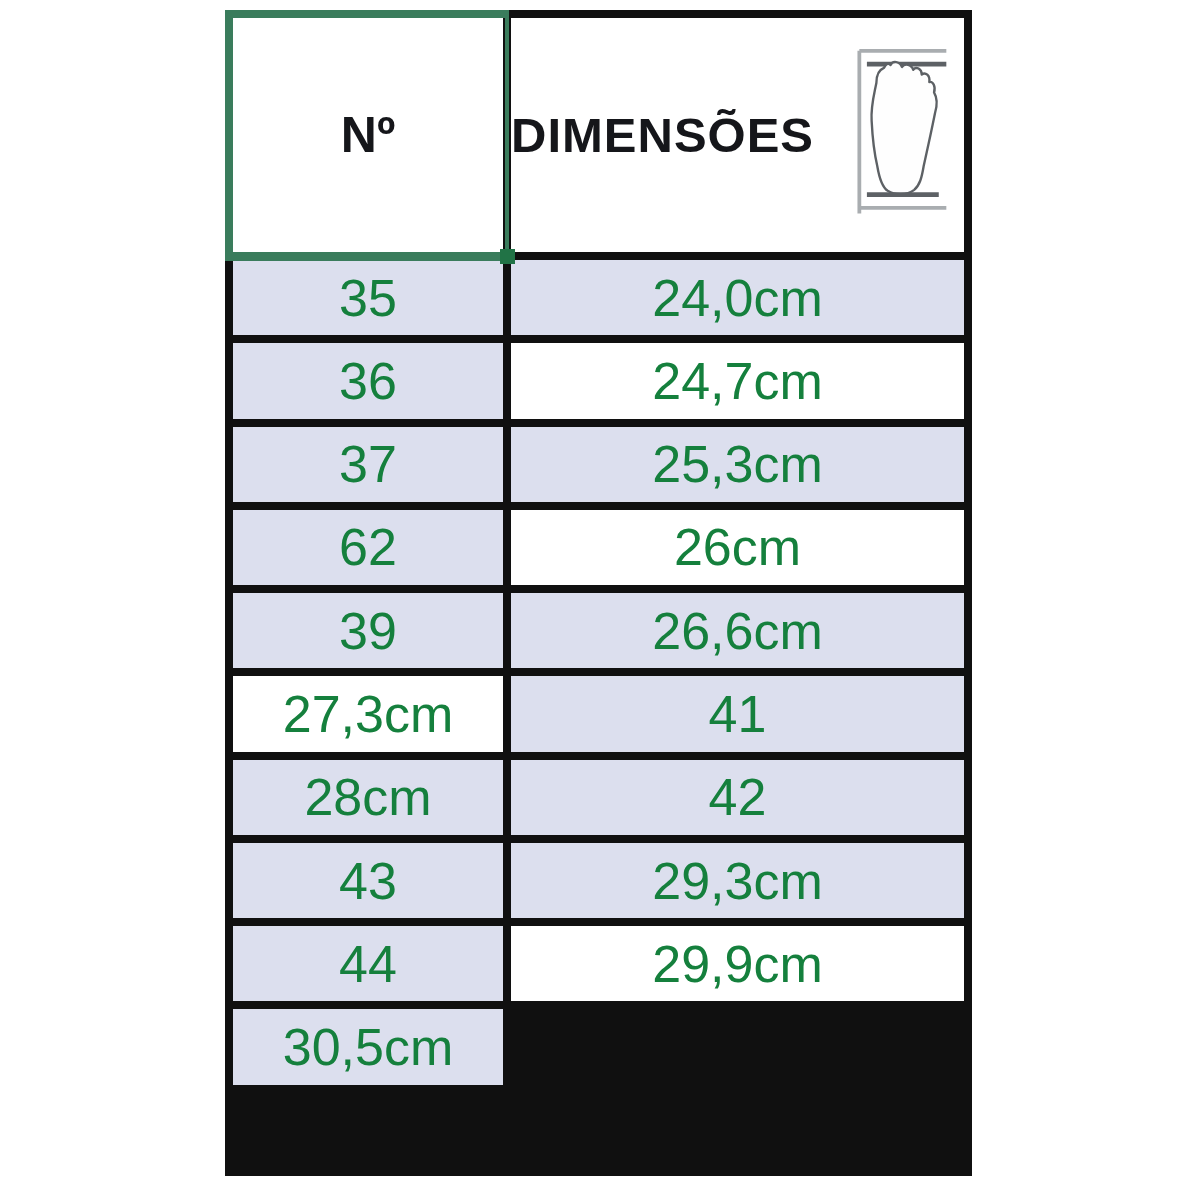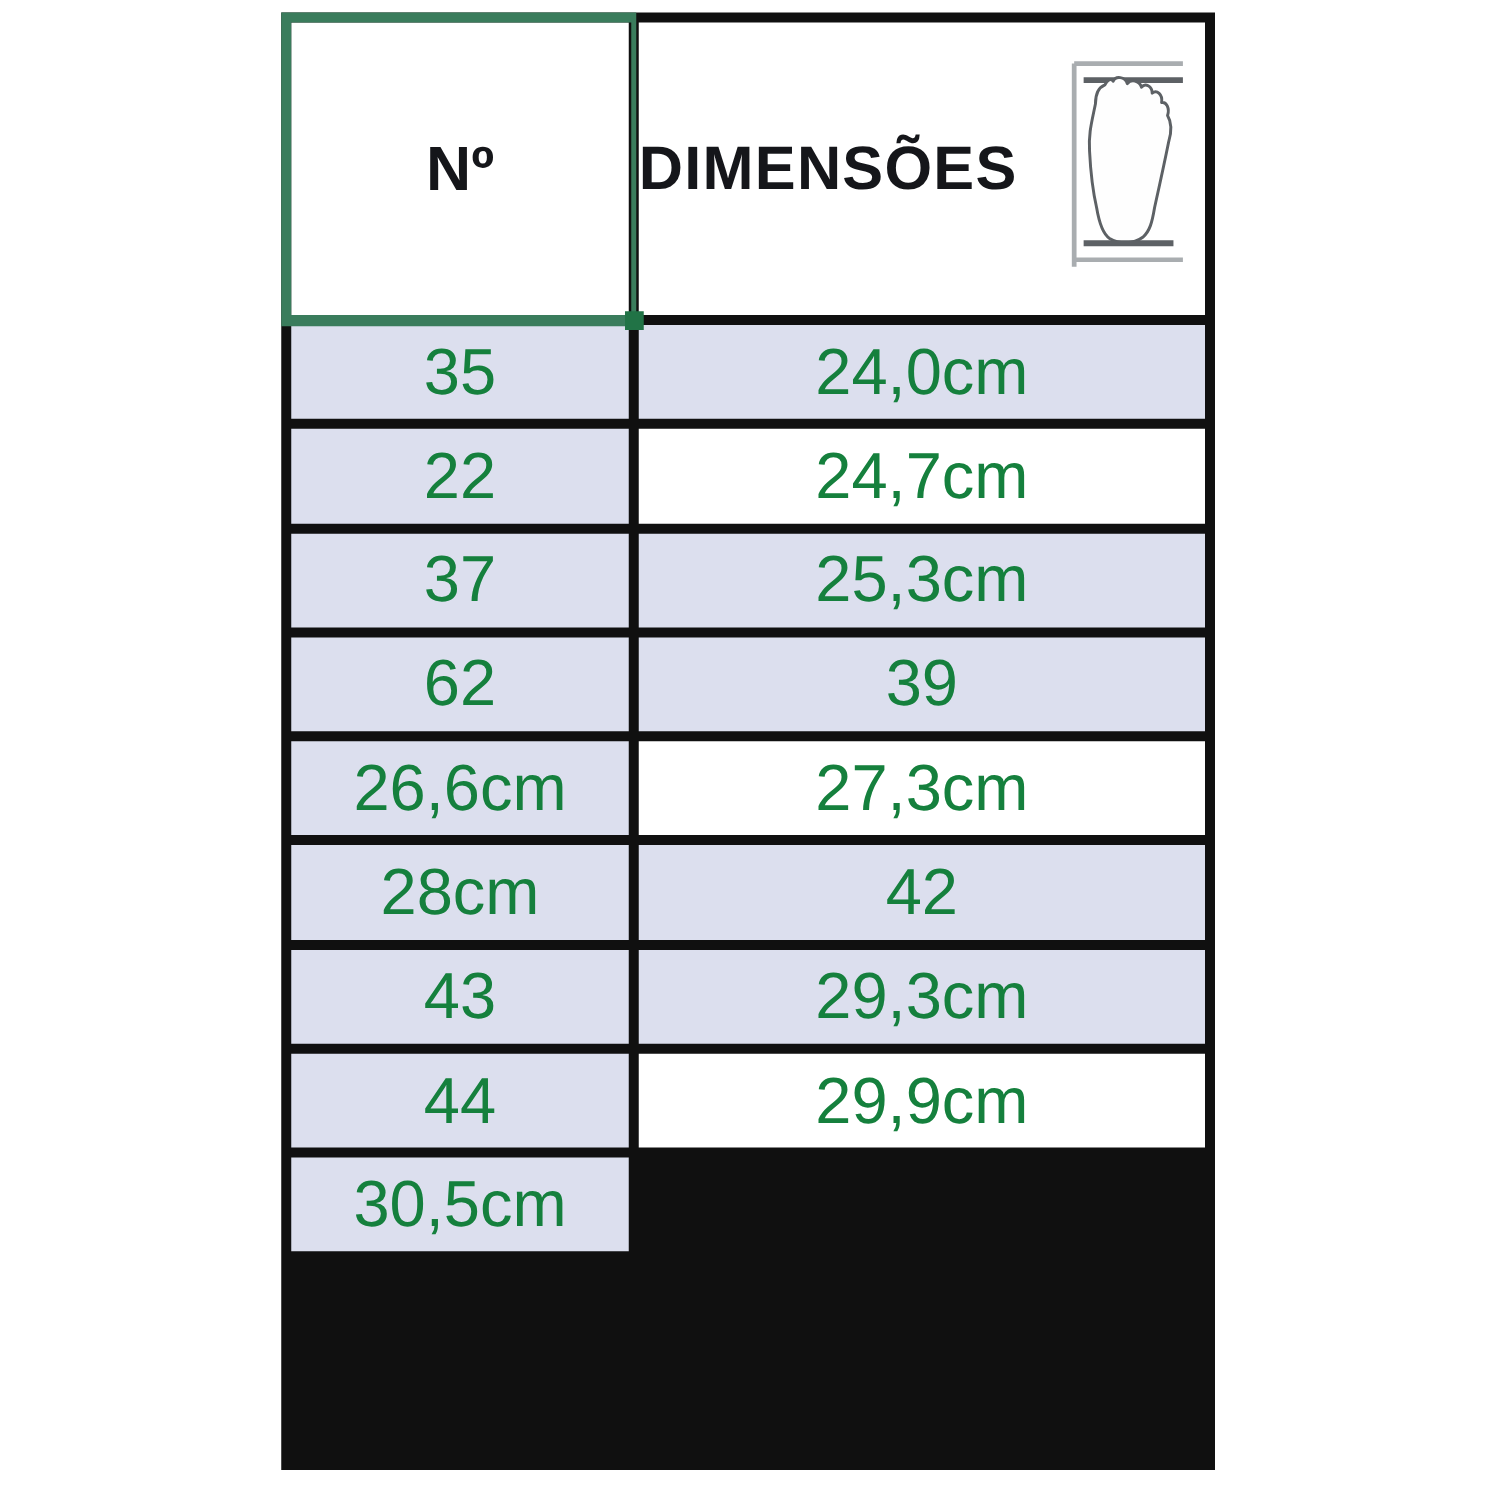--- a/index.html
+++ b/index.html
@@ -91,48 +91,54 @@
     </div>
 
       <div class="cell alt">
         <span class="num">35</span>
       </div>
       <div class="cell alt">
         <span class="num">24,0cm</span>
       </div>
 
       <div class="cell alt">
-        <span class="num">22</span>
+        <span class="num">36</span>
       </div>
       <div class="cell white">
         <span class="num">24,7cm</span>
       </div>
 
       <div class="cell alt">
         <span class="num">37</span>
       </div>
       <div class="cell alt">
         <span class="num">25,3cm</span>
       </div>
 
       <div class="cell alt">
         <span class="num">62</span>
       </div>
+      <div class="cell white">
+        <span class="num">26cm</span>
+      </div>
 
       <div class="cell alt">
         <span class="num">39</span>
       </div>
       <div class="cell alt">
         <span class="num">26,6cm</span>
       </div>
 
       <div class="cell white">
         <span class="num">27,3cm</span>
       </div>
 
+      <div class="cell alt">
+        <span class="num">41</span>
+      </div>
       <div class="cell alt">
         <span class="num">28cm</span>
       </div>
 
       <div class="cell alt">
         <span class="num">42</span>
       </div>
 
       <div class="cell alt">
         <span class="num">43</span>

